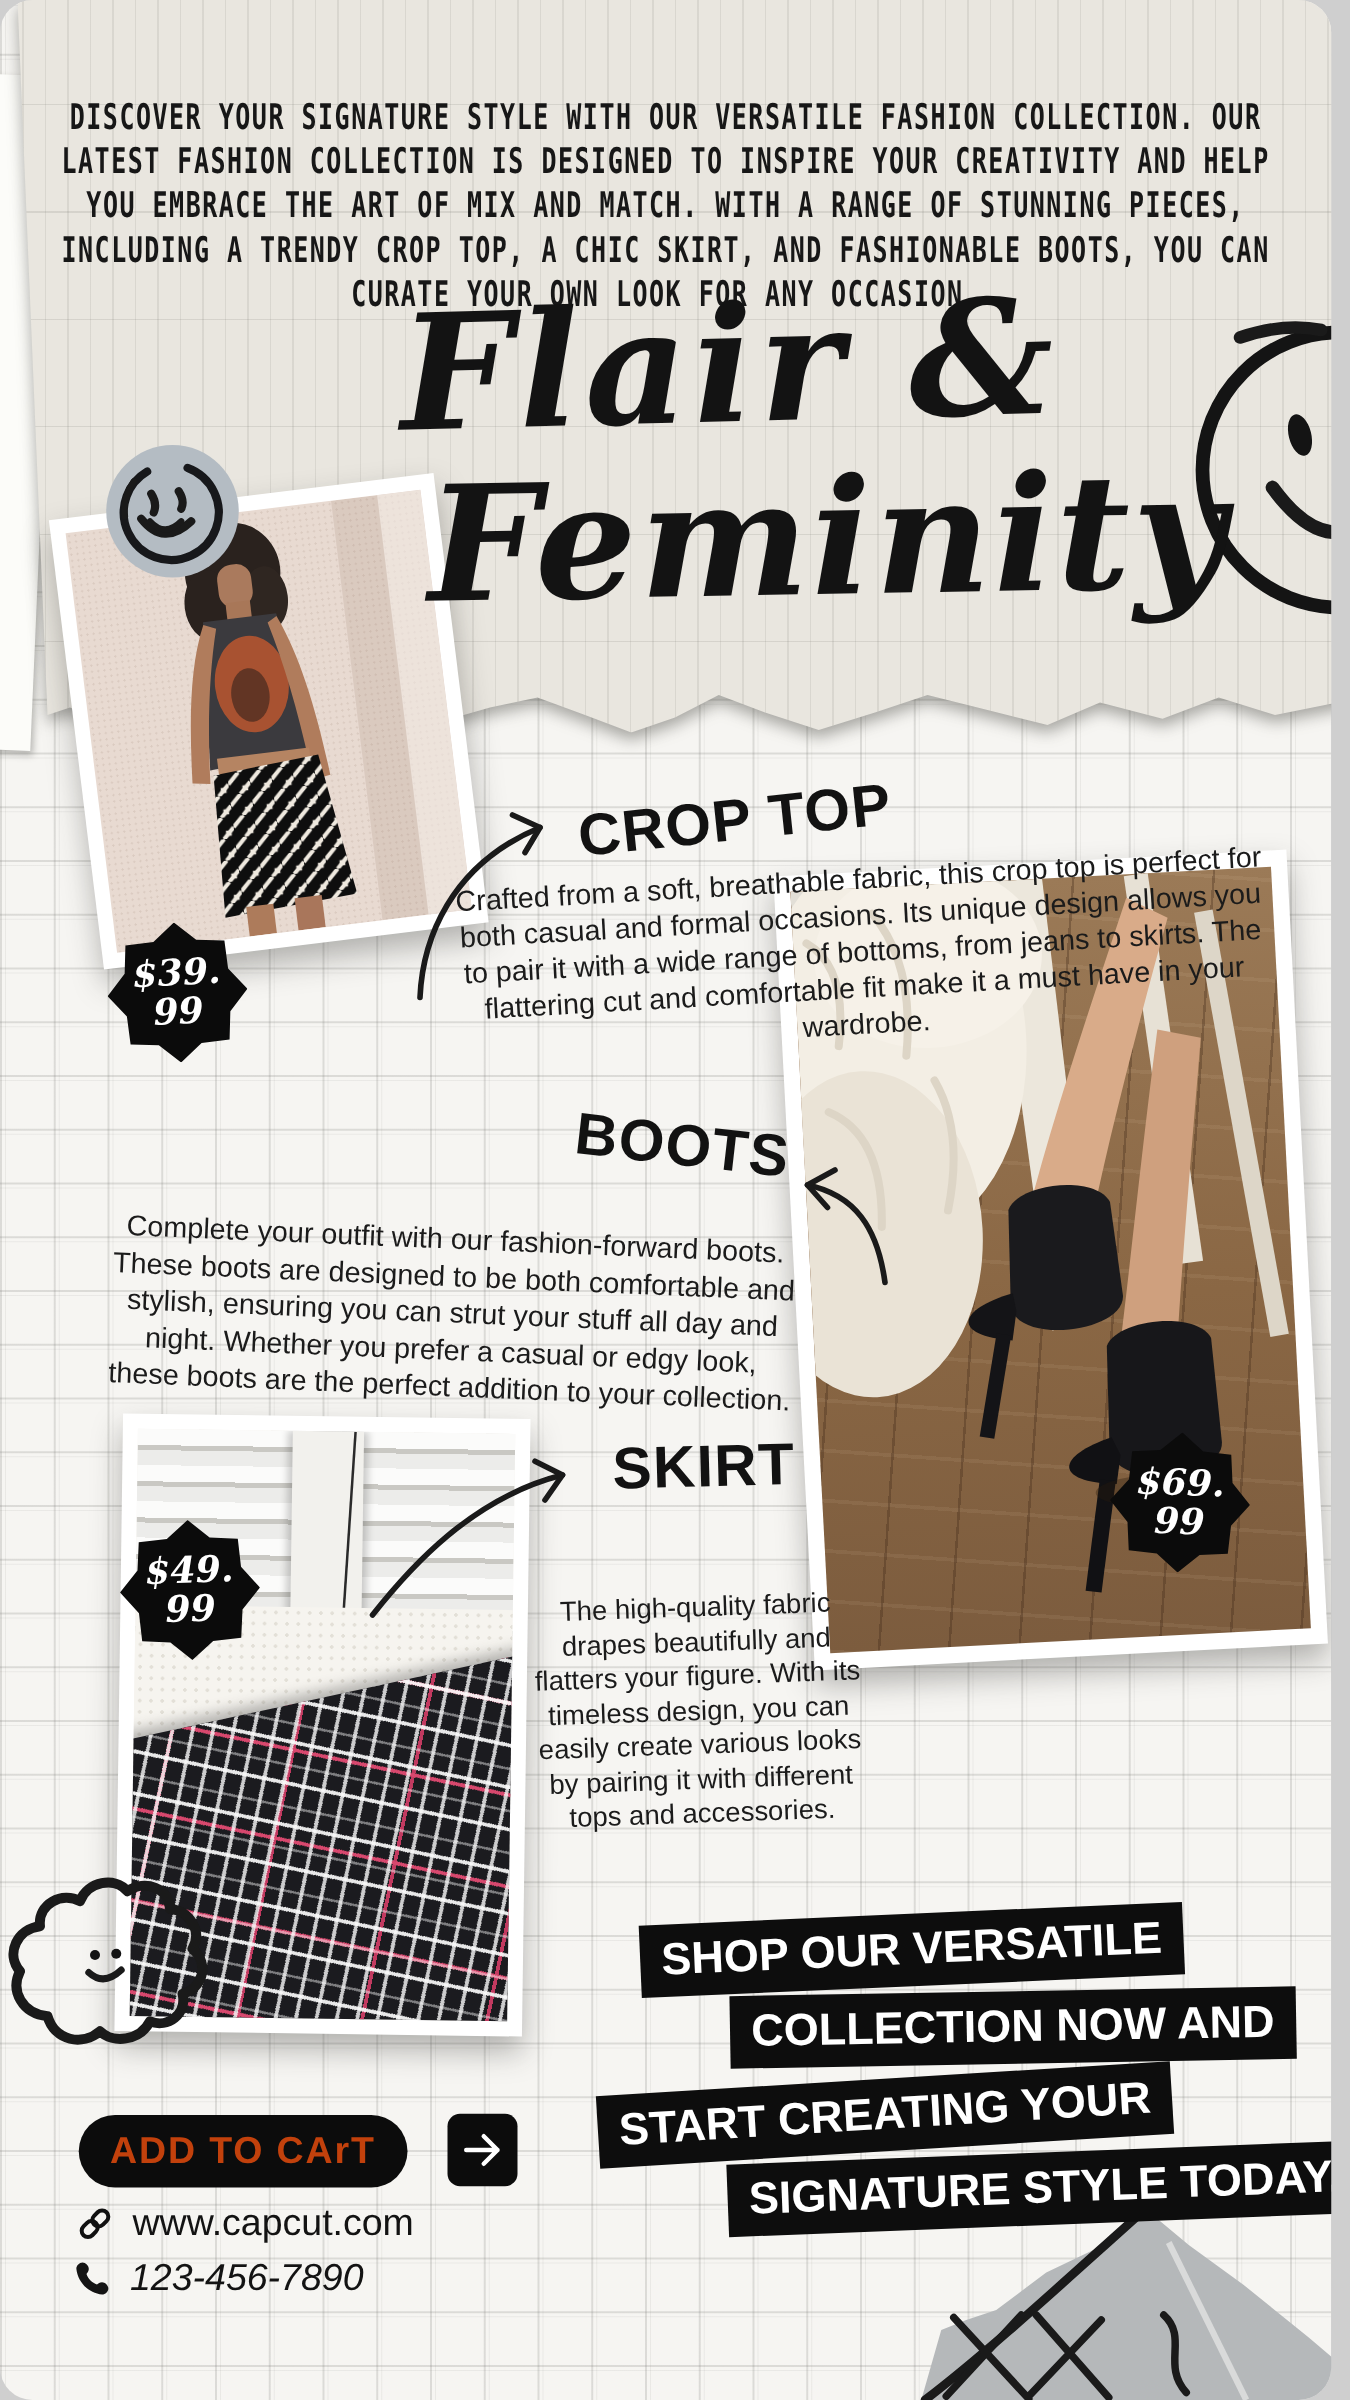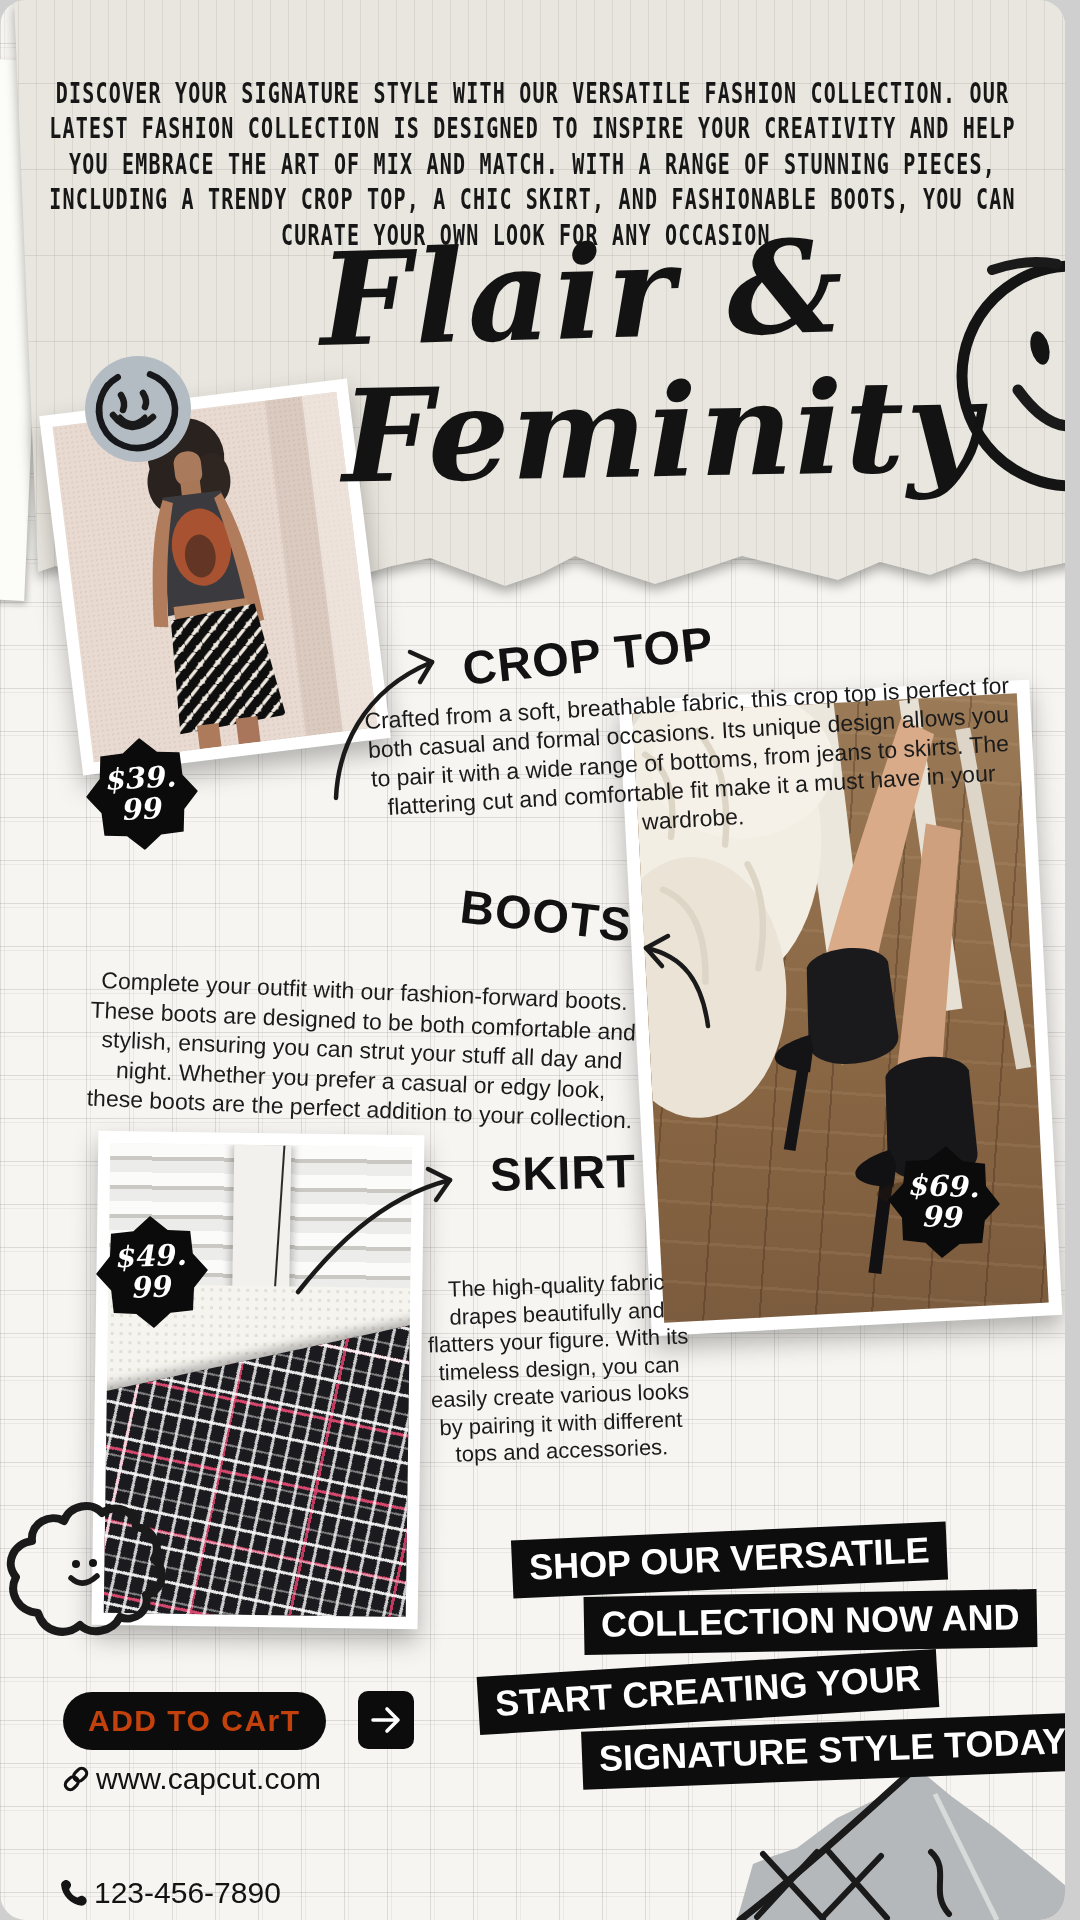--- a/index.html
+++ b/index.html
@@ -94,24 +94,24 @@
   .c2{left:584px;top:1593px;transform:rotate(-1deg);}
   .c3{left:478px;top:1663px;transform:rotate(-3.5deg);}
   .c4{left:582px;top:1722px;transform:rotate(-2.2deg);}
   
   .pill{position:absolute;left:63px;top:1692px;z-index:6;background:#0c0c0c;color:#c2410c;
     border:none;border-radius:34px;padding:14px 25px;font-family:"Liberation Sans",sans-serif;
     font-weight:700;font-size:30px;line-height:30px;letter-spacing:1.5px;cursor:pointer;}
   .sqbtn{position:absolute;left:358px;top:1691px;z-index:6;width:56px;height:58px;
     background:#0c0c0c;border:none;border-radius:10px;display:flex;align-items:center;
     justify-content:center;cursor:pointer;}
-  .contact-row{position:absolute;z-index:6;display:flex;align-items:center;gap:4px;
+  .contact-row{position:absolute;z-index:6;display:flex;align-items:center;gap:14px;
     font-size:30px;color:#131313;cursor:pointer;}
   .r-web{left:60px;top:1762px;}
-  .r-phone{left:58px;top:1876px;}
+  .r-phone{left:58px;top:1806px;font-style:italic;}
   
   .scrap{position:absolute;left:695px;top:1752px;z-index:5;}
 </style>
 </head>
 <body>
 
 <div class="page">
 
   <div class="sliver"></div>
   <div class="sheetwrap">

